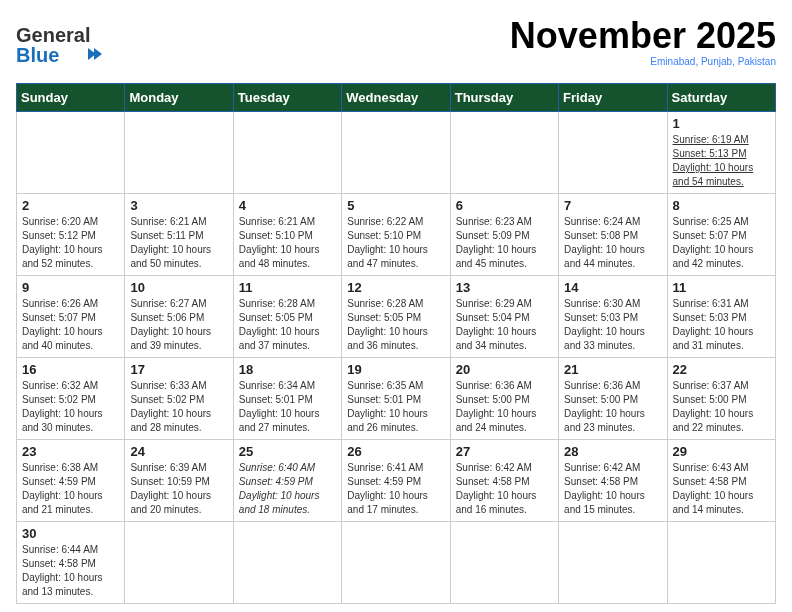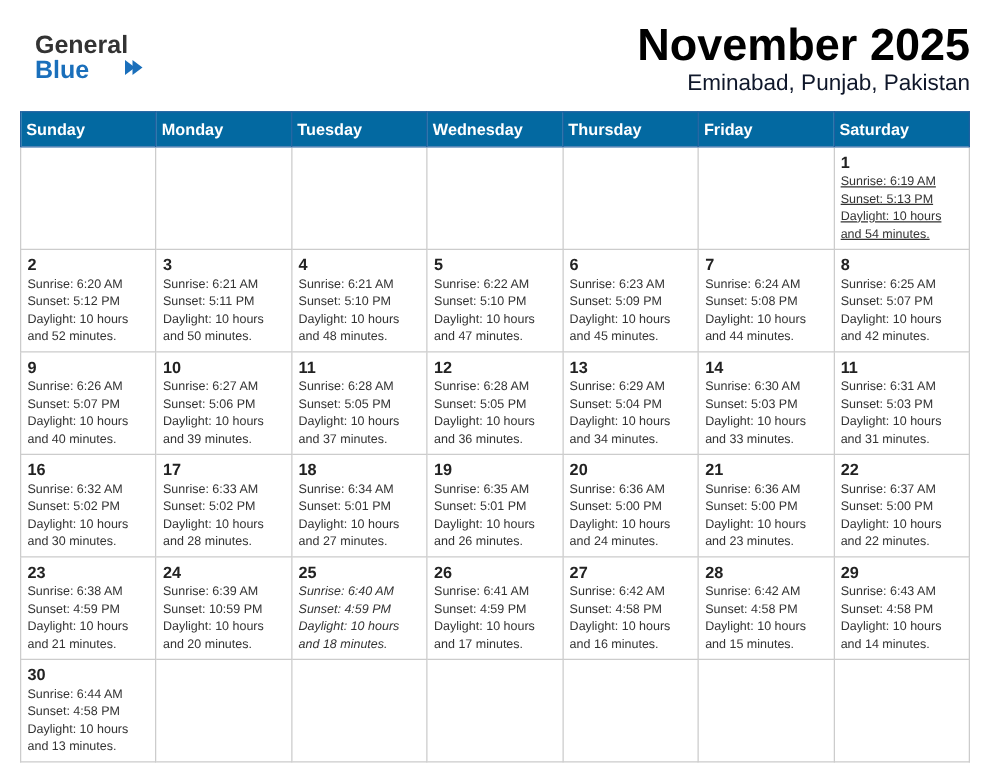--- a/index.html
+++ b/index.html
@@ -8,47 +8,46 @@
       background: #fff;
       width: 792px;
       min-height: 612px;
       padding: 16px;
     }
     .header-area {
       display: flex;
       justify-content: space-between;
       align-items: flex-start;
       margin-bottom: 12px;
-      margin-left: 12px;
     }
     .logo {
       display: flex;
       flex-direction: column;
       align-items: flex-start;
     }
     .title-area {
       text-align: right;
     }
     .month-title {
       font-size: 36px;
       font-weight: bold;
       color: #000000;
       line-height: 1.1;
     }
     .location {
-      font-size: 18px;
-      color: #0f172a;
+      font-size: 10px;
+      color: #3b82f6;
     }
     .calendar {
       width: 100%;
       border-collapse: collapse;
       border: 1px solid #ccc;
     }
     .calendar th {
-      background: #0369a1;
+      background: #14532d;
       color: #fff;
       font-size: 13px;
       font-weight: bold;
       padding: 6px 4px;
       text-align: left;
       border: 1px solid #2060a0;
     }
     .calendar td {
       border: 1px solid #ccc;
       vertical-align: top;

